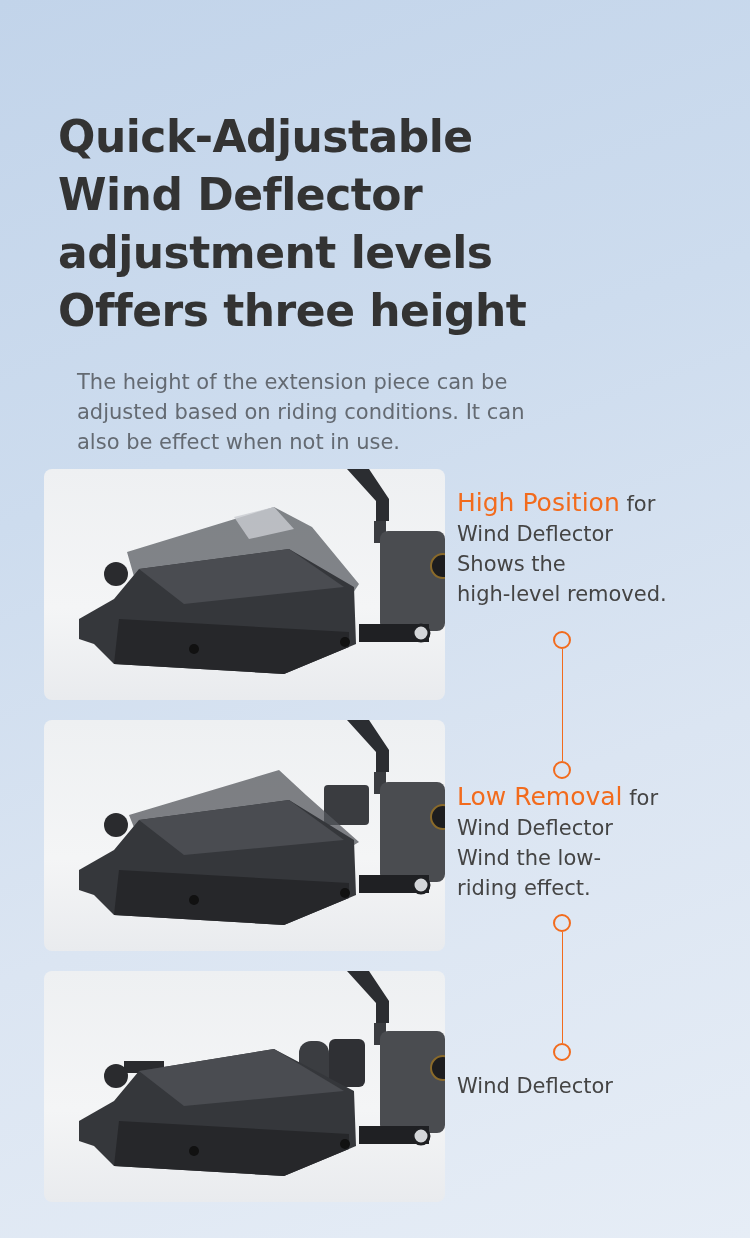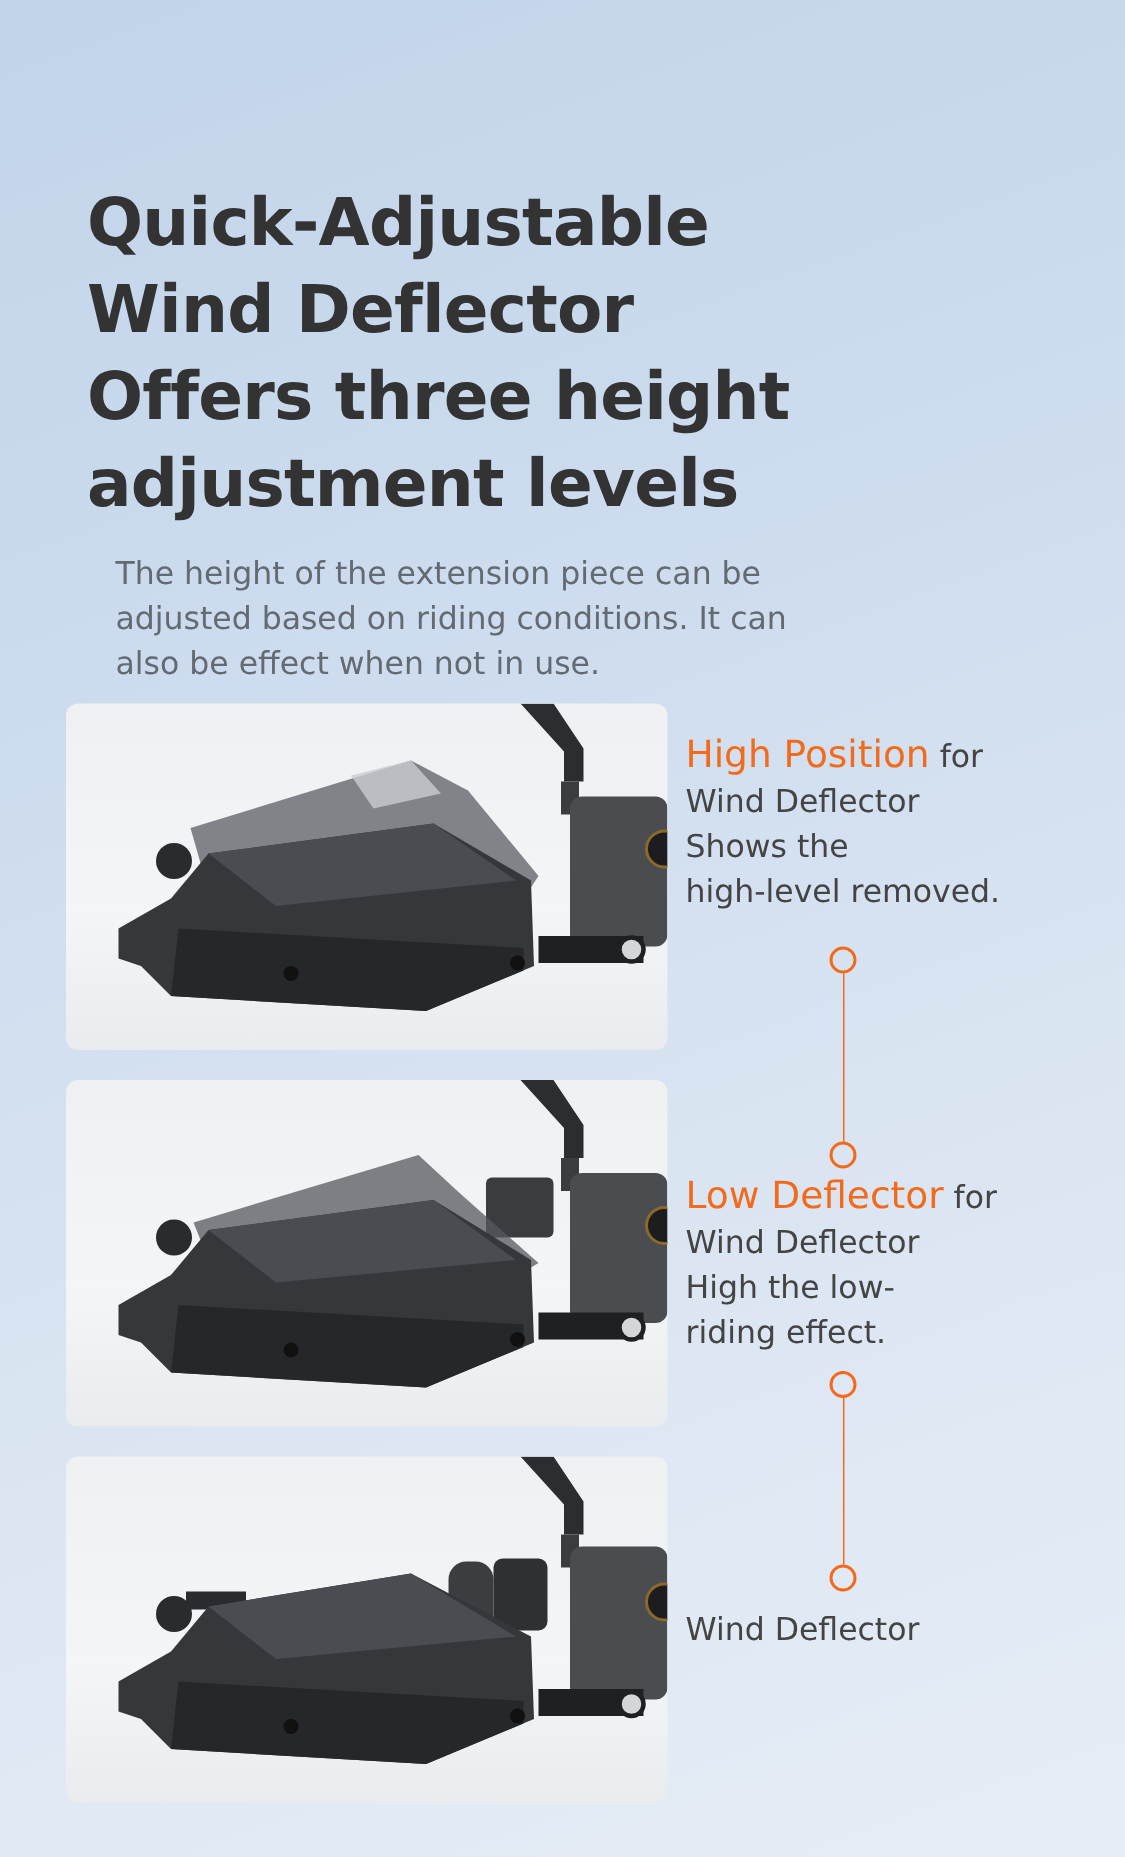--- a/index.html
+++ b/index.html
@@ -3,21 +3,21 @@
 <meta charset="utf-8">
 <style>
   * { box-sizing: border-box; margin: 0; padding: 0; }
   html, body { width: 750px; height: 1238px; overflow: hidden; }
   body {
     position: relative;
     font-family: "Liberation Sans", "DejaVu Sans", sans-serif;
     background: linear-gradient(160deg, #c2d4ea 0%, #cddcee 35%, #dbe5f2 65%, #e6edf6 100%);
   }
   .title {
-    position: absolute; left: 58px; top: 120px; width: 600px;
+    position: absolute; left: 58px; top: 108px; width: 600px;
     font-family: "DejaVu Sans", sans-serif;
     font-weight: bold; font-size: 44px; line-height: 58px;
     color: #333333; letter-spacing: -0.5px;
   }
   .title span { display: block; white-space: nowrap; }
   .desc {
     position: absolute; left: 59px; top: 367px; width: 560px;
     font-family: "DejaVu Sans", sans-serif;
     font-size: 21px; line-height: 30px; color: #646a72; margin-left: 18px;
   }
@@ -47,22 +47,22 @@
   .connector {
     position: absolute; width: 1.5px; background: #f26b1d;
   }
 </style>
 </head>
 <body>
 
 <h1 class="title">
   <span>Quick-Adjustable</span>
   <span>Wind Deflector</span>
+  <span>adjustment levels</span>
   <span>Offers three height</span>
-  <span>adjustment levels</span>
 </h1>
 
 <p class="desc">
   <span>The height of the extension piece can be</span>
   <span>adjusted based on riding conditions. It can</span>
   <span>also be effect when not in use.</span>
 </p>
 
 <div class="photo" style="top:469px;">
   <svg viewBox="0 0 401 231">
@@ -133,23 +133,23 @@
 </div>
 
 <div class="caption" style="top:488px;">
   <span class="line"><span class="hl">High Position</span><span class="for"> for</span></span>
   <span class="line">Wind Deflector</span>
   <span class="line">Shows the</span>
   <span class="line">high-level removed.</span>
 </div>
 
 <div class="caption" style="top:782px;">
-  <span class="line"><span class="hl">Low Deflector</span><span class="for"> for</span></span>
+  <span class="line"><span class="hl">Low Removal</span><span class="for"> for</span></span>
   <span class="line">Wind Deflector</span>
-  <span class="line">High the low-</span>
+  <span class="line">Wind the low-</span>
   <span class="line">riding effect.</span>
 </div>
 
 <div class="caption" style="top:1071px;">
   <span class="line">Wind Deflector</span>
 </div>
 
 <div class="node" style="left:553px; top:631px;"></div>
 <div class="connector" style="left:561.5px; top:649px; height:112px;"></div>
 <div class="node" style="left:553px; top:761px;"></div>

